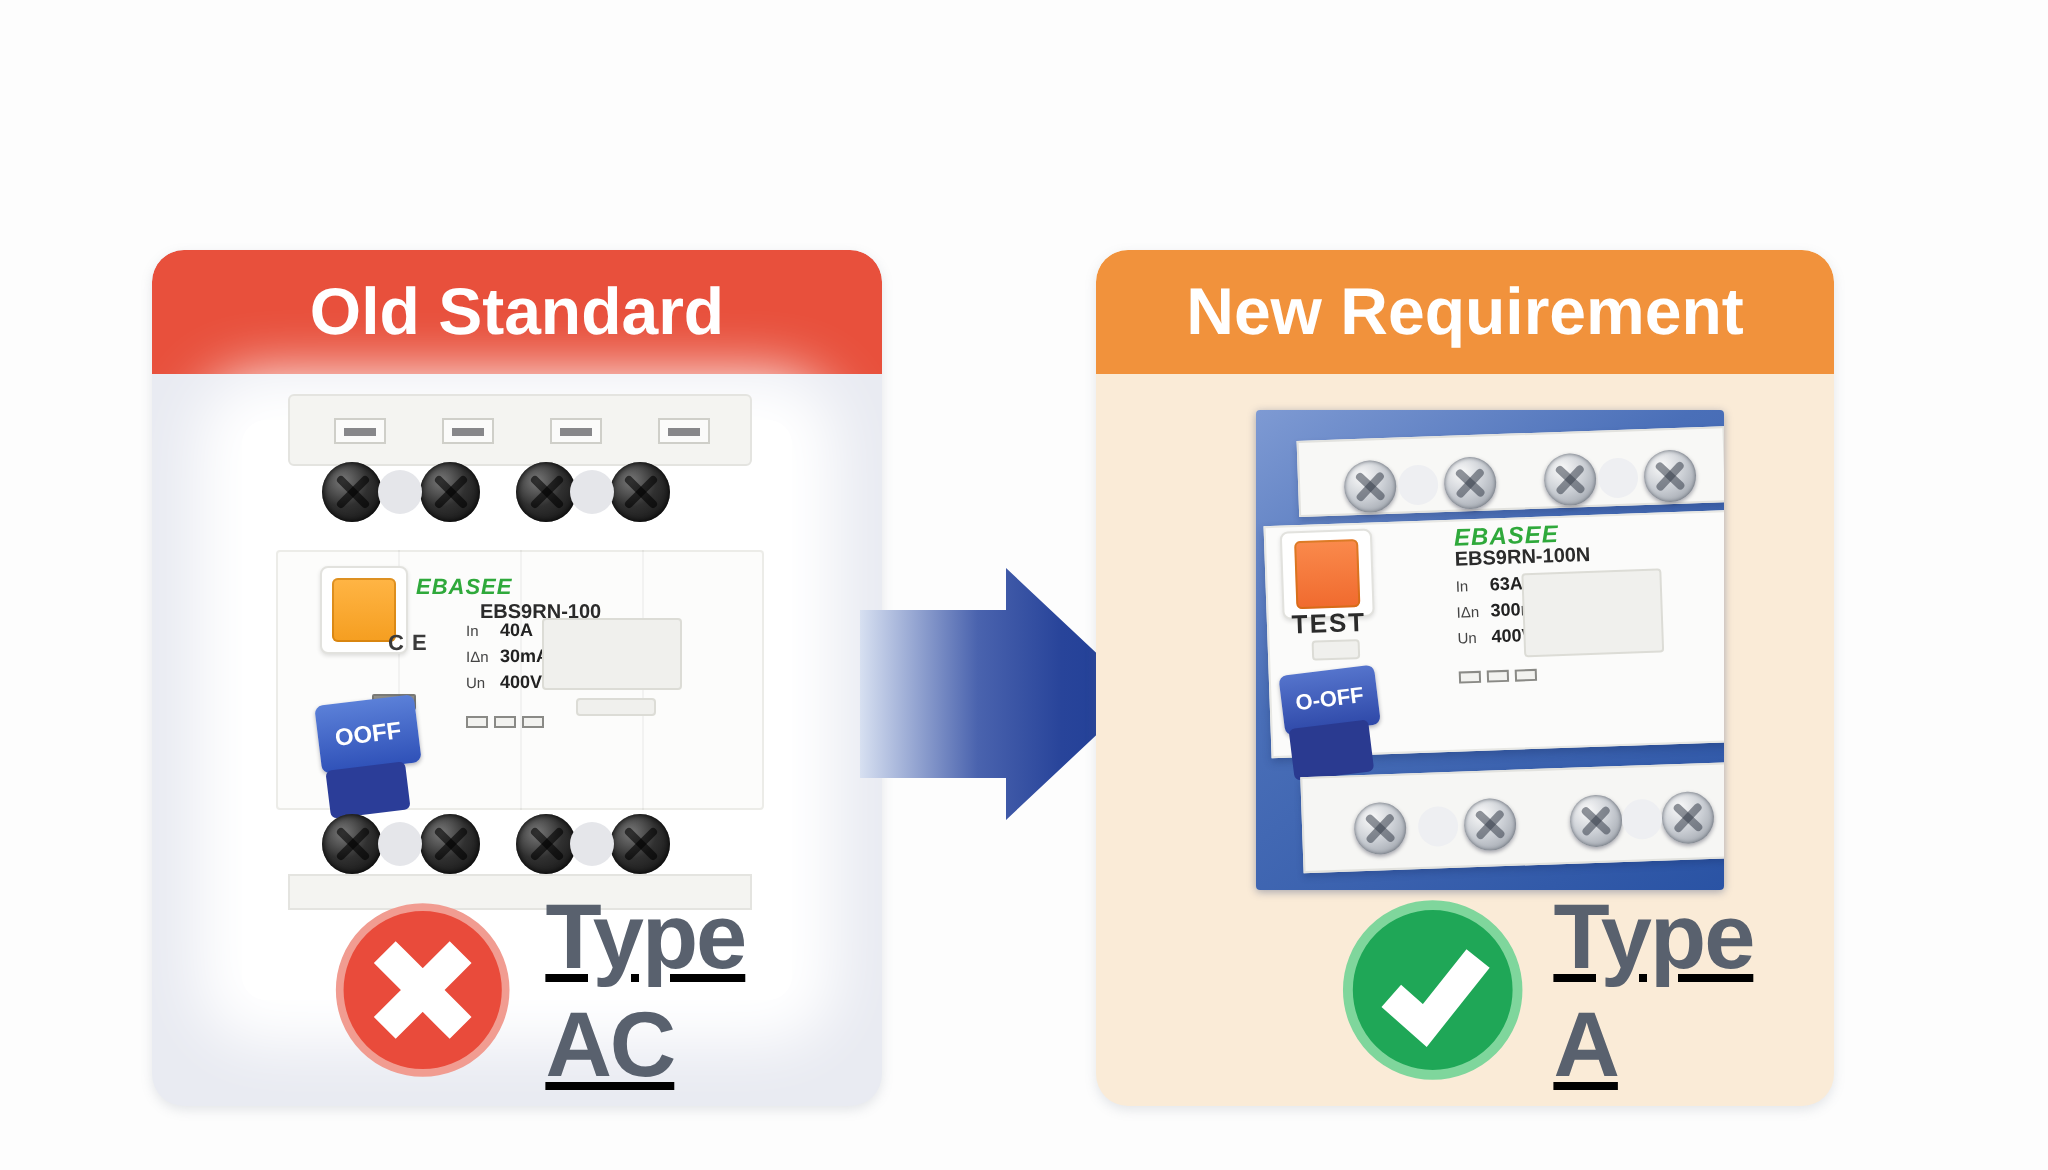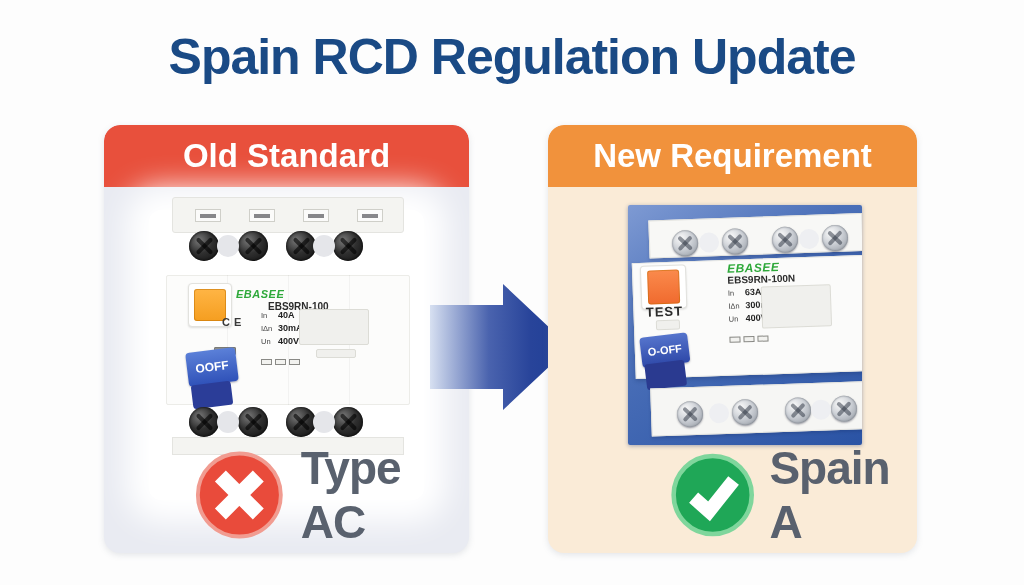--- a/index.html
+++ b/index.html
@@ -7,21 +7,21 @@
               font-family:"Liberation Sans", sans-serif; }
   .canvas { position:relative; width:1024px; height:585px; background:#FDFDFD; }
 
   
   .title { position:absolute; left:0; top:28px; width:1024px; text-align:center;
            font-size:50px; font-weight:bold; letter-spacing:-1px; color:#1A4A85; }
 
   
   .panel { position:absolute; top:125px; height:428px; border-radius:16px;
            overflow:hidden; box-shadow:0 2px 6px rgba(110,120,140,.18); }
-  .panel-old { left:104px;  width:365px; background:#E9EBF2; }
+  .panel-old { left:76px;  width:365px; background:#E9EBF2; }
   .panel-new { left:548px; width:369px; background:#FAEBD7; }
   .panel-header { position:absolute; left:0; top:0; width:100%; height:62px;
                   border-radius:16px 16px 0 0; color:#fff; font-size:33px; font-weight:bold;
                   text-align:center; line-height:62px; }
   .header-old { background:#E8503C; }
   .header-new { background:#F1923C; }
 
   .white-glow { position:absolute; left:45px; top:85px; width:275px; height:290px;
                 background:#fff; box-shadow:0 0 30px 22px #fff; border-radius:12px; }
 
@@ -82,21 +82,21 @@
   .row-o-top  { position:absolute; left:0; top:34px; width:248px; height:30px; }
   .row-o-top  .screw{ top:0; }
   .row-o-top  .blank:nth-of-type(5){left:51px; top:4px;} .row-o-top .blank:nth-of-type(6){left:147px; top:4px;}
   .row-o-bot  { position:absolute; left:0; top:210px; width:248px; height:30px; }
   .row-o-bot  .screw:nth-of-type(1){left:23px;}  .row-o-bot .screw:nth-of-type(2){left:72px;}
   .row-o-bot  .screw:nth-of-type(3){left:120px;} .row-o-bot .screw:nth-of-type(4){left:167px;}
   .row-o-bot  .screw{ top:0; }
   .row-o-bot  .blank:nth-of-type(5){left:51px; top:4px;} .row-o-bot .blank:nth-of-type(6){left:147px; top:4px;}
 
   
-  .verdict { position:absolute; display:flex; align-items:center; top:316px; }
+  .verdict { position:absolute; display:flex; align-items:center; top:316px;text-decoration:underline; }
   .verdict-old { left:90px; gap:16px; }
   .verdict-new { left:122px; gap:14px; }
   .verdict-text { font-size:46px; font-weight:bold; color:#59616E; letter-spacing:-1px; }
 
   
   .arrow { position:absolute; left:430px; top:284px; }
 
   
   .photo { position:absolute; left:80px; top:80px; width:234px; height:240px;
            background:linear-gradient(145deg,#7E9AD3 0%, #4A6FB8 38%, #2A53A4 100%);
@@ -118,21 +118,20 @@
   .row-n-bot { position:absolute; left:0; top:182px; width:236px; height:26px; }
   .row-n-bot .screw:nth-of-type(1){left:40px;} .row-n-bot .screw:nth-of-type(2){left:95px;}
   .row-n-bot .screw:nth-of-type(3){left:148px;} .row-n-bot .screw:nth-of-type(4){left:194px;}
   .row-n-bot .blank:nth-of-type(5){left:72px; top:3px;} .row-n-bot .blank:nth-of-type(6){left:174px; top:3px;}
 </style>
 </head>
 <body>
 
 <div class="canvas">
 
-  <h1 class="title">Spain RCD Regulation Update</h1>
 
   <section class="panel panel-old">
     <div class="panel-header header-old">Old Standard</div>
 
     <div class="white-glow"></div>
 
     <div class="device-old">
       <div class="dev-strip-top">
         <span class="tslot" style="left:22px"></span>
         <span class="tslot" style="left:76px"></span>
@@ -271,17 +270,17 @@
           <span class="blank lite"></span>
         </div>
       </div>
     </div>
 
     <div class="verdict verdict-new">
       <svg width="94" height="94" viewBox="0 0 94 94">
         <circle cx="47" cy="47" r="43" fill="#1FA757" stroke="#7FD69C" stroke-width="5"></circle>
         <path d="M26 50 L43 65 L70 31" stroke="#FFFFFF" stroke-width="15" fill="none" stroke-linecap="butt" stroke-linejoin="miter"></path>
       </svg>
-      <span class="verdict-text">Spain A</span>
+      <span class="verdict-text">Type A</span>
     </div>
   </section>
 
 </div>
 
 </body></html>

